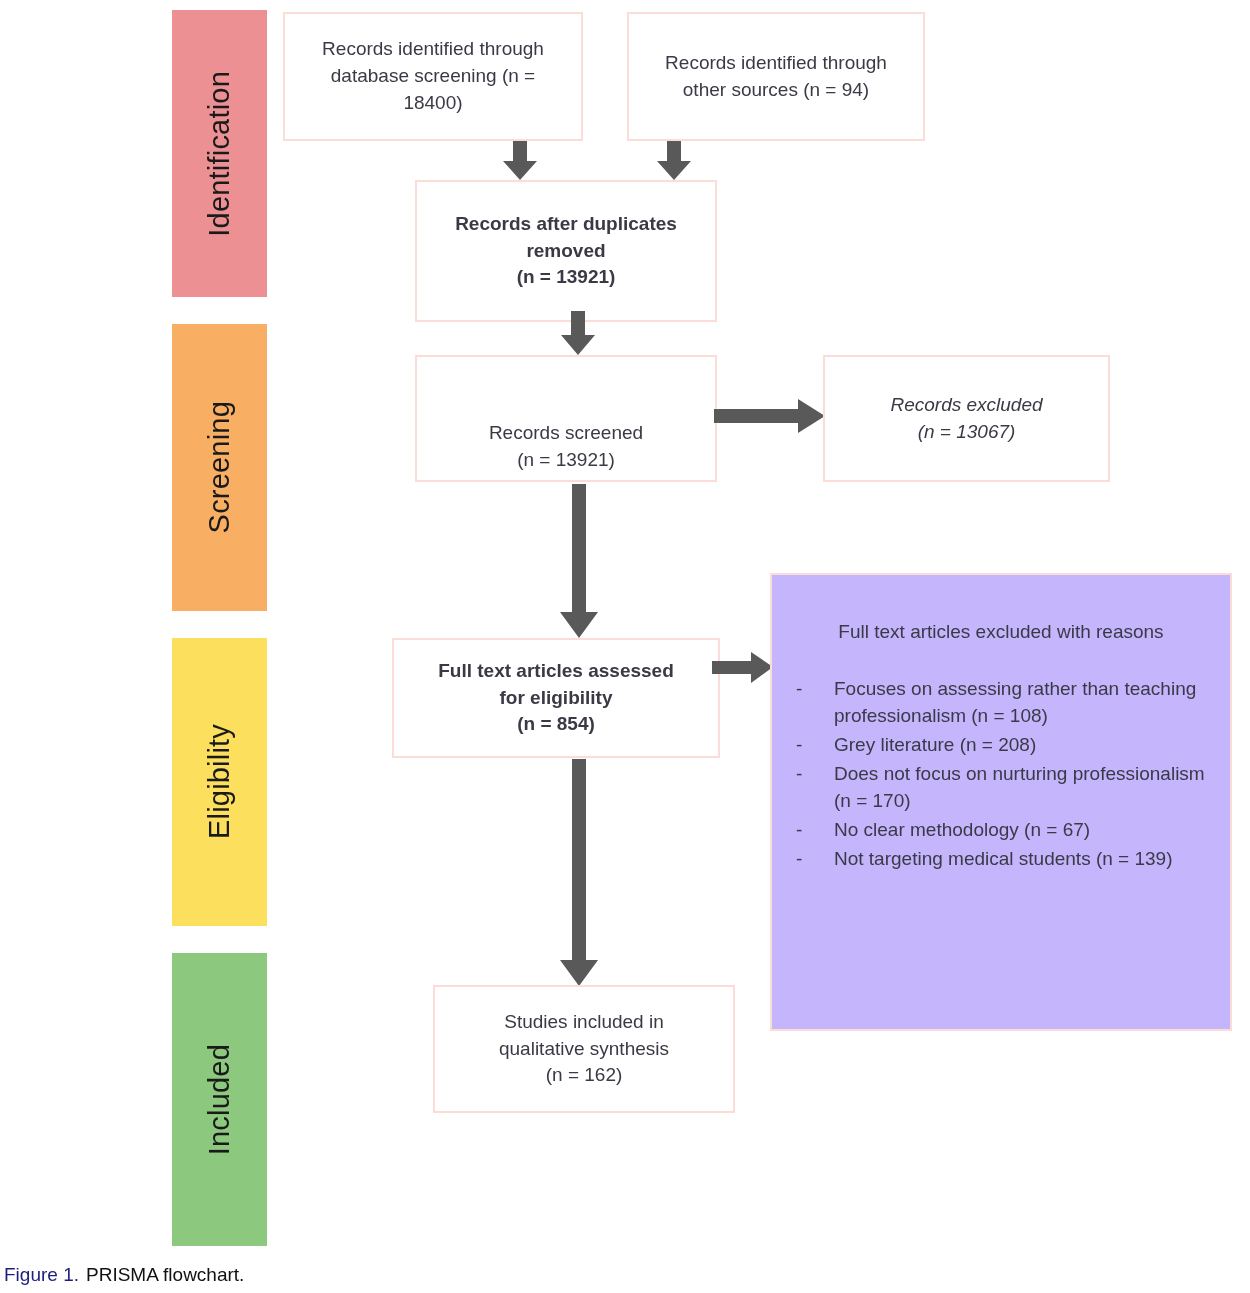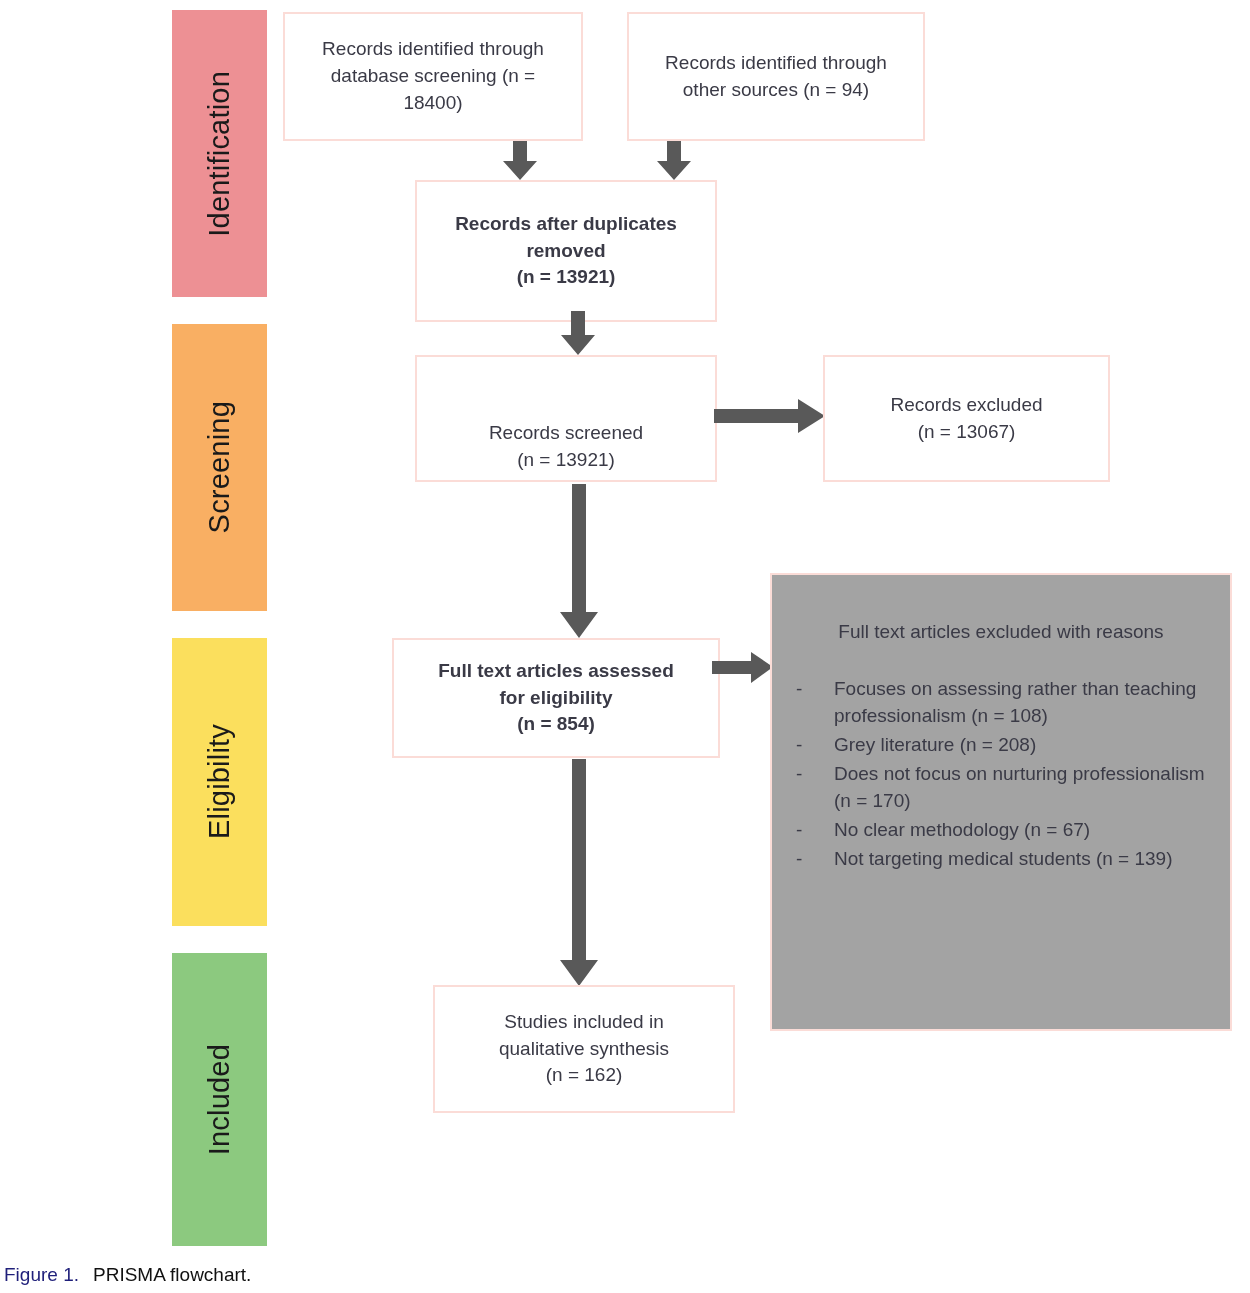--- a/index.html
+++ b/index.html
@@ -60,34 +60,34 @@
     line-height: 1.42;
     color: #3a3a46;
     padding: 6px 14px;
   }
   .flow-box .line { display: block; white-space: nowrap; }
 
   #box-database      { left: 283px;  top: 12px;   width: 300px; height: 129px; }
   #box-other-sources { left: 627px;  top: 12px;   width: 298px; height: 129px; }
   #box-duplicates    { left: 415px;  top: 180px;  width: 302px; height: 142px; font-weight: bold; }
   #box-screened      { left: 415px;  top: 355px;  width: 302px; height: 127px; justify-content: flex-end; }
-  #box-excluded      { left: 823px;  top: 355px;  width: 287px; height: 127px; }
+  #box-excluded      { left: 823px;  top: 355px;  width: 287px; height: 127px; font-style: italic; }
   #box-fulltext      { left: 392px;  top: 638px;  width: 328px; height: 120px; font-weight: bold; }
   #box-included      { left: 415px;  top: 985px;  width: 302px; height: 128px; margin-left: 18px; }
 
   
   #box-reasons {
     position: absolute;
     left: 770px;
     top: 573px;
     width: 462px;
     height: 458px;
     box-sizing: border-box;
     border: 2px solid #FBDCD7;
-    background: #a3a3a3;
+    background: #c4b5fd;
     padding: 44px 16px 0 16px;
     font-size: 19px;
     color: #3a3a46;
   }
   #reasons-heading {
     text-align: center;
     line-height: 1.42;
     margin-bottom: 30px;
   }
   #reasons-heading .line { display: block; }
@@ -124,21 +124,21 @@
     font-size: 19px;
     white-space: nowrap;
     font-family: "Liberation Sans", sans-serif;
   }
   #caption-figure-number {
     color: #1F1F7A;
     font-weight: normal;
   }
   #caption-text {
     color: #111111;
-    margin-left: 14px;
+    margin-left: 7px;
   }
 </style>
 </head>
 <body>
 
 <div id="canvas">
 
   <div class="stage-band" id="band-identification">
     <span class="stage-label">Identification</span>
   </div>

